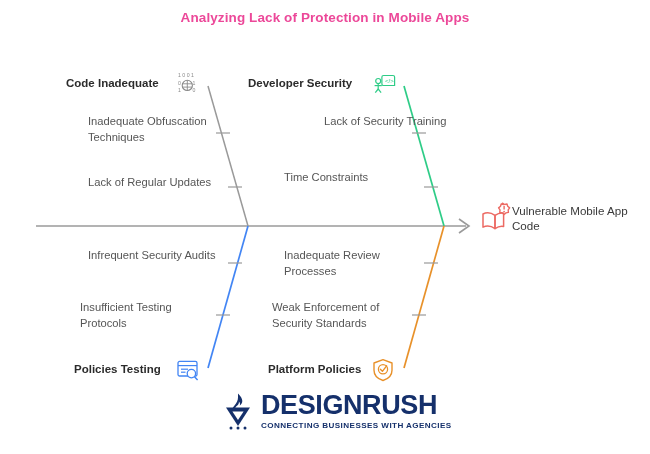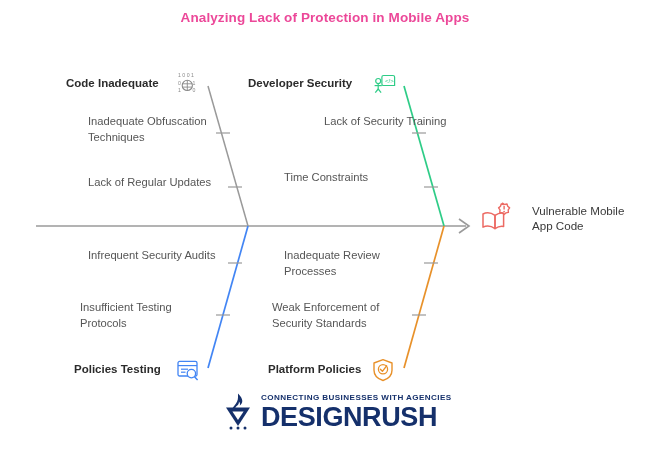--- a/index.html
+++ b/index.html
@@ -54,21 +54,21 @@
   }
   .icon-box svg { display: block; width: 26px; height: 26px; }
 
   #effect-block {
     position: absolute;
     left: 481px;
     top: 200px;
     width: 165px;
     display: flex;
     align-items: flex-start;
-    gap: 21px;
+    gap: 1px;
   }
   #effect-icon { width: 30px; height: 32px; flex: 0 0 30px; margin-top: 1px; }
   #effect-icon svg { display: block; width: 30px; height: 32px; }
   #effect-label {
     font-size: 11.6px;
     color: #3a3a3a;
     line-height: 15px;
     padding-top: 3px;
   }
 
@@ -203,16 +203,16 @@
     <svg viewBox="0 0 32 40">
       <path d="M16 2.5 c2.6 2.6 4.3 5.1 4.3 7.6 c0 2.1 -1.3 3.6 -2.6 4.6 c0.6 -1.6 0.3 -3 -0.8 -4.3 c0.3 1.9 -0.6 3.2 -1.9 4.3 c-1.3 1.1 -2.1 2.2 -2.1 3.5 c0 1.9 1.5 3.3 3.4 3.3 c2.3 0 3.9 -1.6 3.9 -3.8 c1.2 1.2 1.8 2.6 1.8 4.1 c0 3.2 -2.8 5.6 -6.1 5.6 c-3.6 0 -6.4 -2.6 -6.4 -6.2 c0 -2.6 1.3 -4.6 3 -6.6 c2.3 -2.7 3.5 -5.2 3.5 -8.1 z" fill="#15306b"></path>
       <path d="M4 16.5 h24 l-12 18.5 z" fill="#15306b"></path>
       <path d="M10.4 20.4 h11.2 l-5.6 8.6 z" fill="#ffffff"></path>
       <circle cx="9" cy="37" r="1.5" fill="#15306b"></circle>
       <circle cx="16" cy="37" r="1.5" fill="#15306b"></circle>
       <circle cx="23" cy="37" r="1.5" fill="#15306b"></circle>
     </svg>
   </div>
   <div id="brand-text-wrap">
+    <div id="brand-wordmark">DESIGNRUSH</div>
     <div id="brand-tagline">CONNECTING BUSINESSES WITH AGENCIES</div>
-    <div id="brand-wordmark">DESIGNRUSH</div>
   </div>
 </div>
 
 </body></html>

